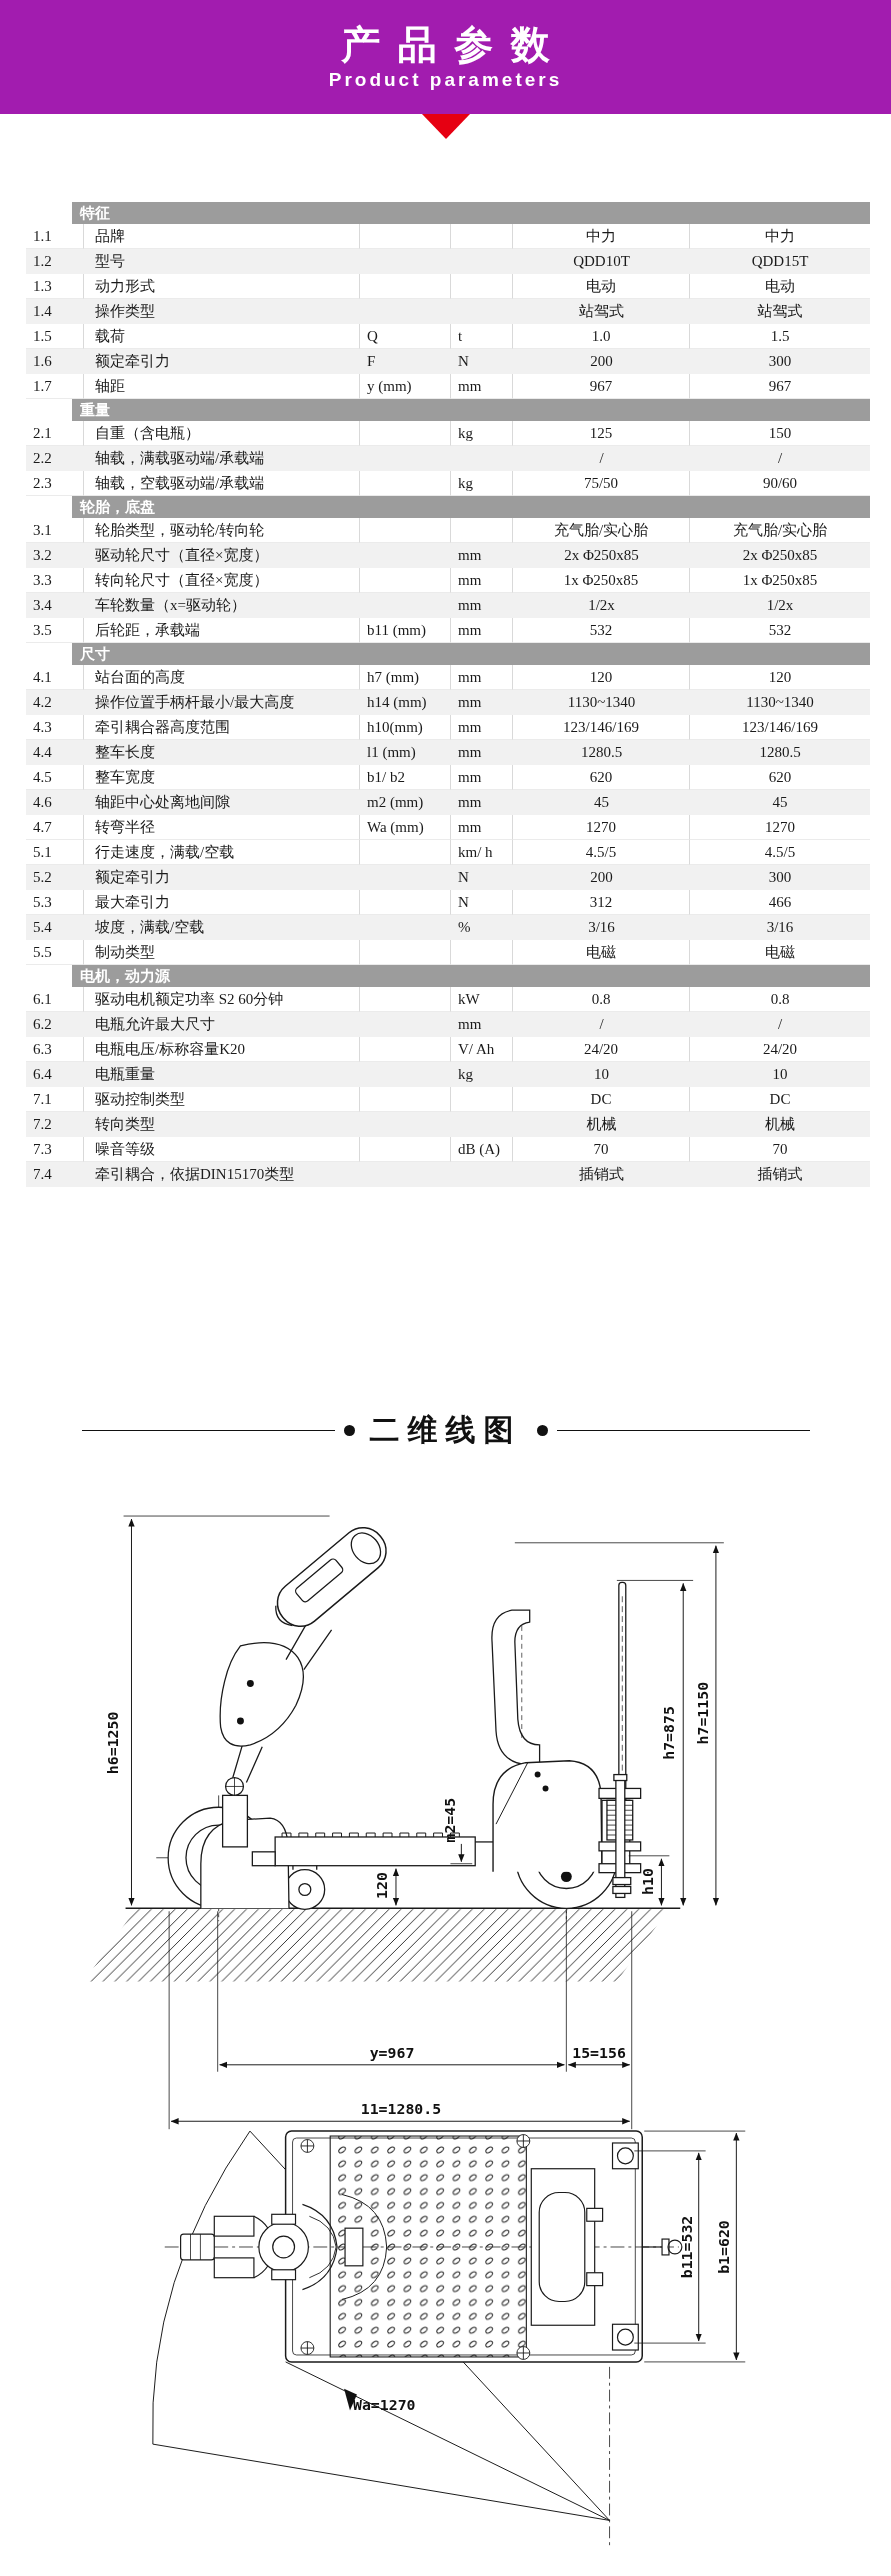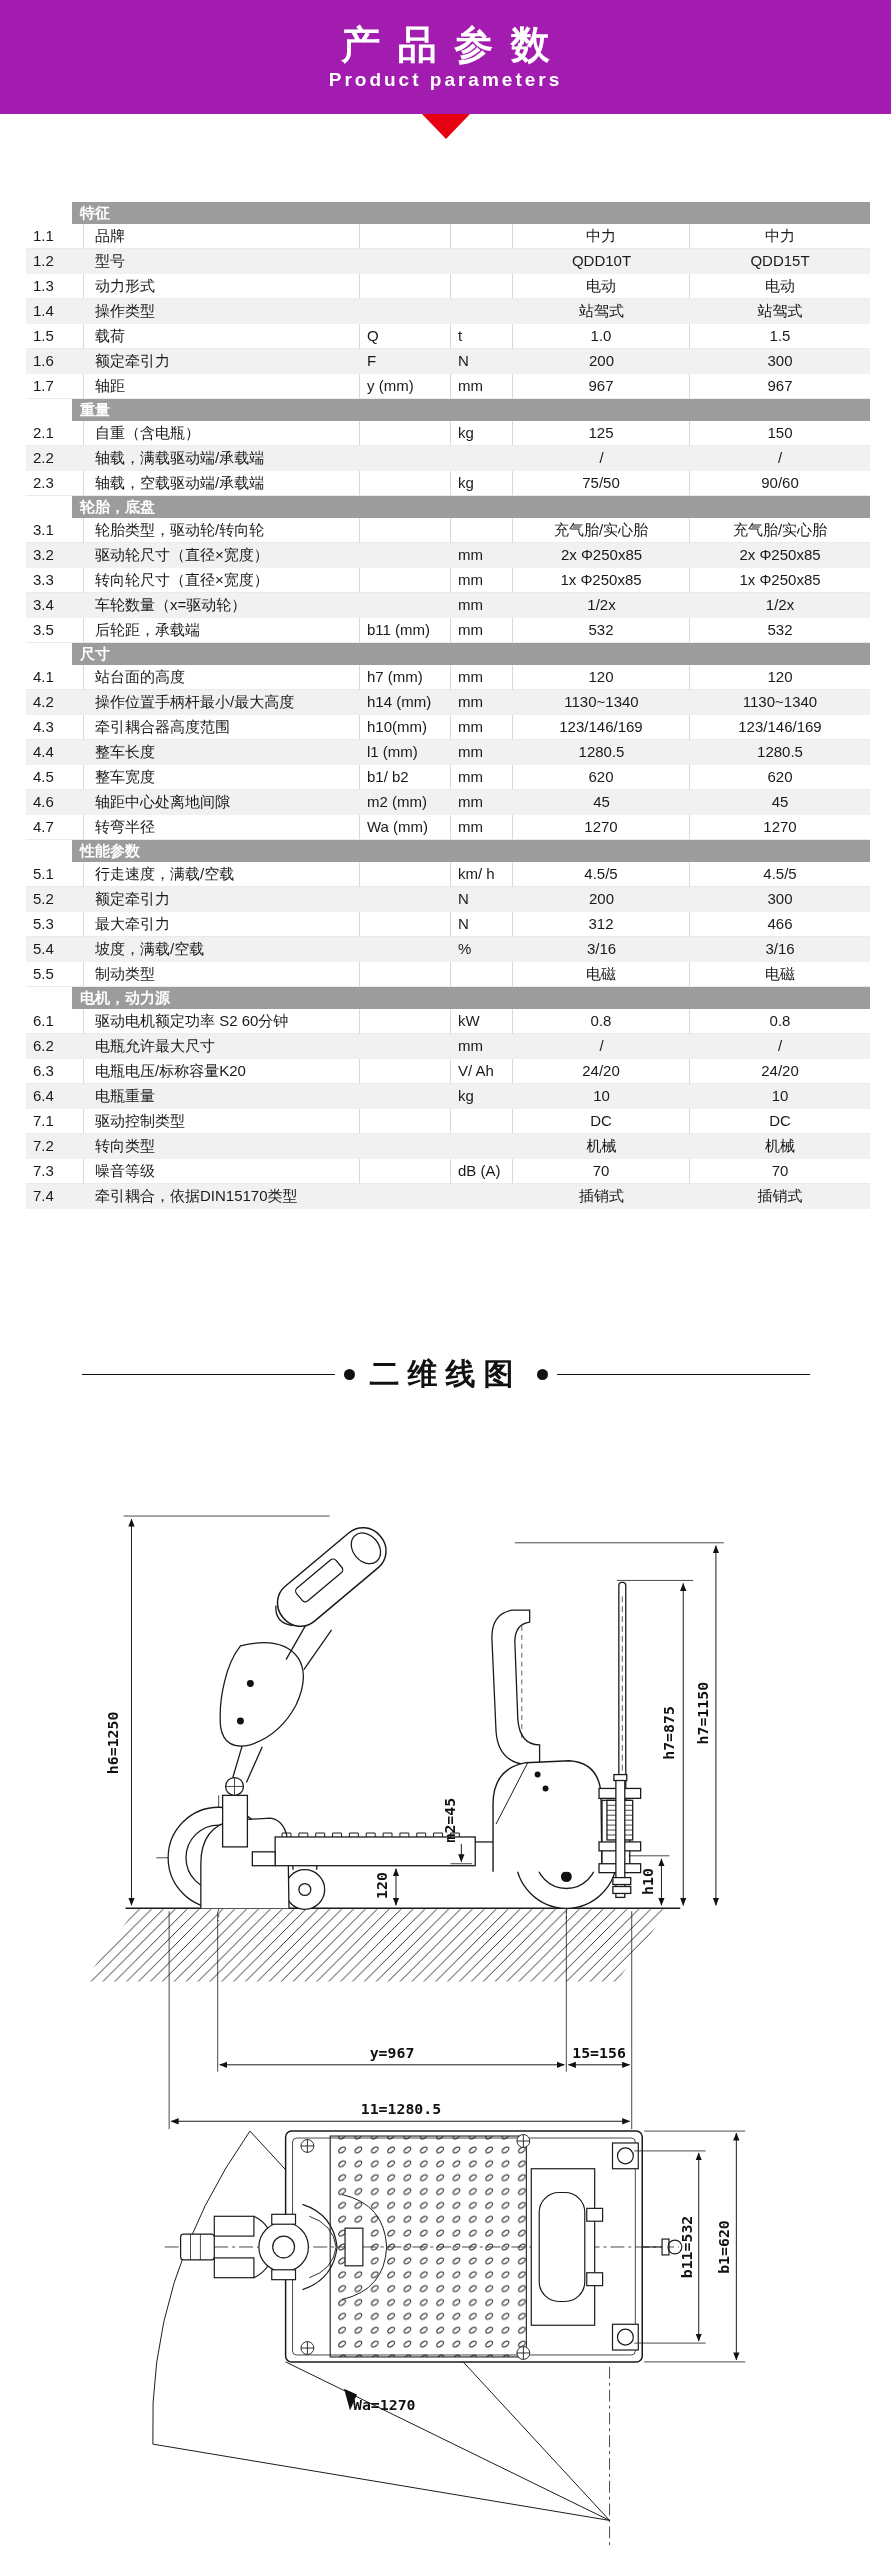--- a/index.html
+++ b/index.html
@@ -13,33 +13,33 @@
     color:#fff;font-size:39px;font-weight:bold;letter-spacing:.45em;text-indent:.45em;}
   .banner .t2{position:absolute;left:0;top:69px;width:100%;text-align:center;
     color:#fff;font-size:19px;font-weight:bold;letter-spacing:3px;}
   .banner-tri{position:absolute;left:422px;top:114px;width:0;height:0;
     border-left:24px solid transparent;border-right:24px solid transparent;
     border-top:25px solid #e60012;}
   
   .spec{position:absolute;left:26px;top:202px;width:844px;}
   .sec-header{height:22px;line-height:22px;background:#9c9c9c;color:#ffffff;
     font-size:15px;font-weight:bold;padding-left:8px;box-sizing:border-box;margin-left:46px;}
-  .row{display:flex;height:25px;line-height:24px;font-size:15px;box-sizing:border-box;background:#fff;}
+  .row{display:flex;height:25px;line-height:24px;font-size:15px;box-sizing:border-box;background:#fff;font-family:Liberation Serif, serif;}
   .row.alt{background:#f1f1f1;}
   .row > div{box-sizing:border-box;overflow:hidden;white-space:nowrap;}
   .row:not(.alt) > div{border-right:1px solid #d9d9d9;border-bottom:1px solid #ebebeb;}
   .row:not(.alt) > div:last-child{border-right:none;}
   .c-no{width:58px;padding-left:7px;}
   .c-name{width:276px;padding-left:11px;}
   .c-sym{width:91px;padding-left:7px;}
   .c-unit{width:62px;padding-left:7px;}
   .c-v1{width:177px;text-align:center;}
   .c-v2{flex:1;text-align:center;}
   
-  .divider{position:absolute;left:0;top:1352px;width:891px;height:44px;
+  .divider{position:absolute;left:0;top:1408px;width:891px;height:44px;
     display:flex;align-items:center;justify-content:center;}
   .divider .ln{width:253px;height:0;border-top:1.5px solid #111;}
   .divider .dot{width:11px;height:11px;border-radius:50%;background:#111;margin:0 9px;}
   .divider .txt{font-size:30px;font-weight:bold;color:#111;letter-spacing:8px;margin:0 6px;}
   
   .draw{position:absolute;}
   .d1{left:74px;top:1416px;}
   .d2{left:139px;top:2129px;}
   svg text.dim{font-family:"DejaVu Sans Mono","Liberation Mono",monospace;
     font-size:15px;font-weight:bold;fill:#111;}
@@ -262,21 +262,20 @@
     <div class="c-no">4.7</div>
     <div class="c-name">转弯半径</div>
     <div class="c-sym">Wa (mm)</div>
     <div class="c-unit">mm</div>
     <div class="c-v1">1270</div>
     <div class="c-v2">1270</div>
   </div>
 </div>
 
   <div class="sec">
-    <div class="sec-header">性能参数</div>
 
   <div class="row">
     <div class="c-no">5.1</div>
     <div class="c-name">行走速度，满载/空载</div>
     <div class="c-sym"></div>
     <div class="c-unit">km/ h</div>
     <div class="c-v1">4.5/5</div>
     <div class="c-v2">4.5/5</div>
   </div>
 

